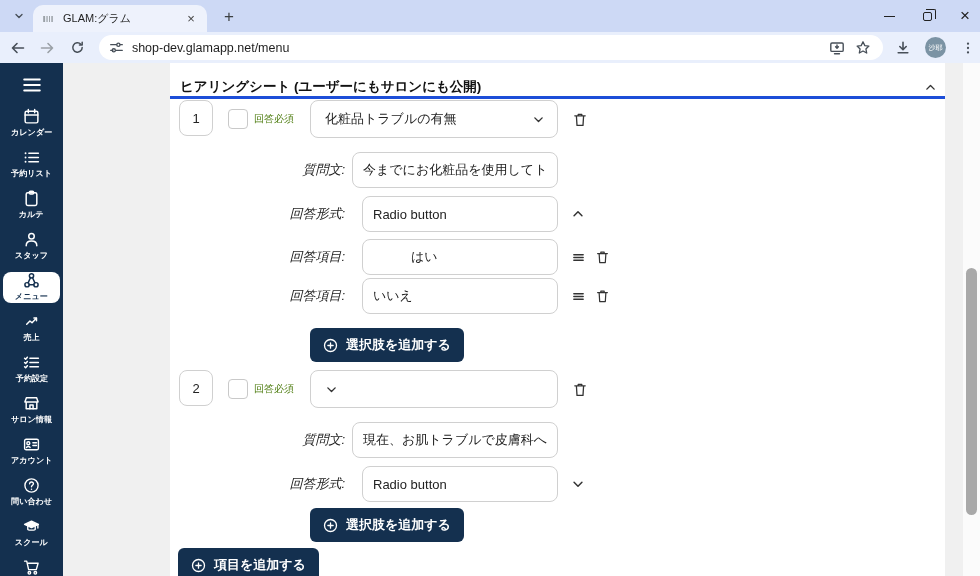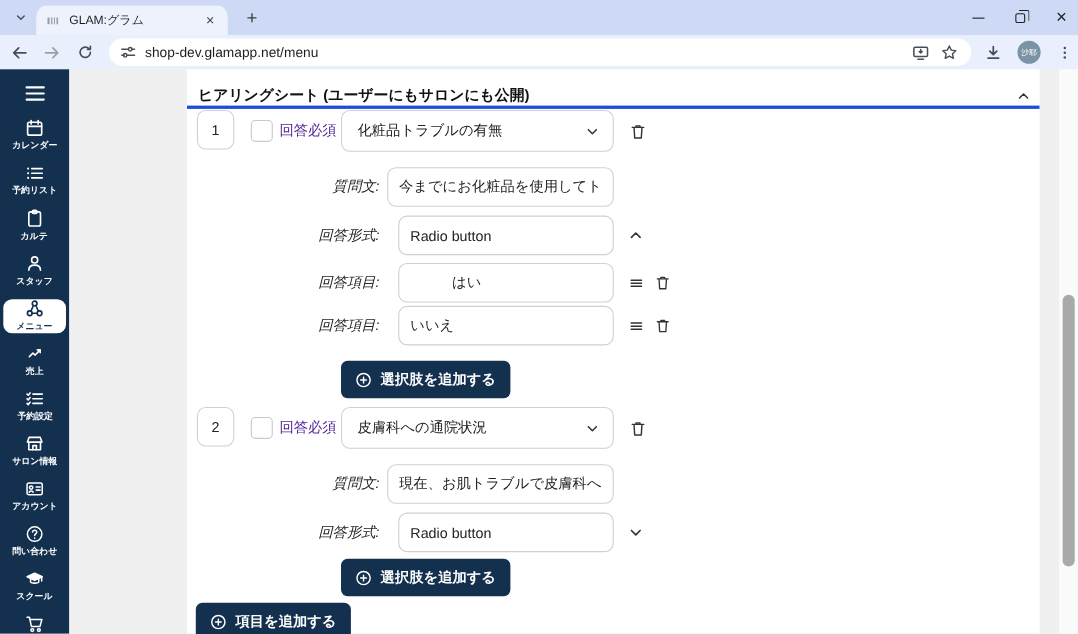--- a/index.html
+++ b/index.html
@@ -38,21 +38,21 @@
   .main { position:absolute; left:63px; top:63px; width:917px; height:513px; background:#f0f0f0; }
   .card { position:absolute; left:107px; top:0; width:775px; height:513px; background:#ffffff; }
 
   .card-header { position:absolute; left:0; top:0; width:775px; height:25px; border-bottom:3px solid #1d4ed8;margin-top:11px; }
   .card-title { position:absolute; left:10px; top:4px; font-size:13.5px; font-weight:bold; color:#111; }
   .collapse { position:absolute; right:6px; top:4px; width:18px; height:18px; display:flex; align-items:center; justify-content:center; color:#333; }
 
   .abs { position:absolute; }
   .numbox { width:34px; height:36px; border:1px solid #d0d0d0; border-radius:8px; background:#fff; text-align:center; line-height:36px; font-size:13px; color:#222; }
   .chk { width:20px; height:20px; border:1.5px solid #c9c9c9; border-radius:4px; background:#fff; }
-  .req-lbl { font-size:13px; color:#4c1d95; line-height:38px; }
+  .req-lbl { font-size:10px; color:#4d7c0f; line-height:38px; }
   .selectbox { height:38px; border:1px solid #d0d0d0; border-radius:8px; background:#fff; display:flex; align-items:center; padding:0 12px 0 14px; }
   .selectbox .sel-txt { flex:1; font-size:13px; color:#222; white-space:nowrap; overflow:hidden; }
   .icbtn { width:20px; height:20px; display:flex; align-items:center; justify-content:center; color:#333; }
   .lbl { width:175px; text-align:right; font-size:13px; color:#222; line-height:36px;font-style:italic; }
   .txtinput { height:36px; border:1px solid #d0d0d0; border-radius:8px; background:#fff; padding:0 10px; font-size:13px; color:#222; font-family:"Liberation Sans","DejaVu Sans",sans-serif; outline:none; }
   .navybtn { height:34px; background:#14304f; color:#fff; border:none; border-radius:6px; display:flex; align-items:center; gap:8px; padding:0 13px; font-size:13px; font-family:"Liberation Sans","DejaVu Sans",sans-serif; font-weight:bold; }
 
   .scrollbar { position:absolute; right:0; top:0; width:17px; height:513px; background:#fbfbfb; }
   .thumb { position:absolute; left:3px; top:205px; width:11px; height:247px; background:#a9a9a9; border-radius:6px; }
 </style>
@@ -317,21 +317,20 @@
           <circle cx="8" cy="8" r="6.4"></circle>
           <path d="M8 5.2v5.6M5.2 8h5.6"></path>
         </svg>
       <span>選択肢を追加する</span>
     </button>
 
     <div class="abs numbox" style="left:9px; top:307px;">2</div>
     <div class="abs chk" style="left:58px; top:316px;"></div>
     <div class="abs req-lbl" style="left:84px; top:307px;">回答必須</div>
     <div class="abs selectbox" style="left:140px; top:307px; width:248px;">
-      <span class="sel-txt">皮膚科への通院状況</span>
       <svg width="13" height="13" viewBox="0 0 16 16" fill="none" stroke="#333" stroke-width="1.7" stroke-linecap="round" stroke-linejoin="round">
           <path d="M3.5 6l4.5 4.5L12.5 6"></path>
         </svg>
     </div>
     <span class="abs icbtn" style="left:400px; top:316px;">
       <svg width="16" height="17" viewBox="0 0 16 16" fill="none" stroke="currentColor" stroke-width="1.3" stroke-linecap="round" stroke-linejoin="round">
           <path d="M2.8 4.3h10.4M6.2 4.3V2.9h3.6v1.4M4.4 4.3l.6 9.6h6l.6-9.6"></path>
         </svg>
     </span>
 

